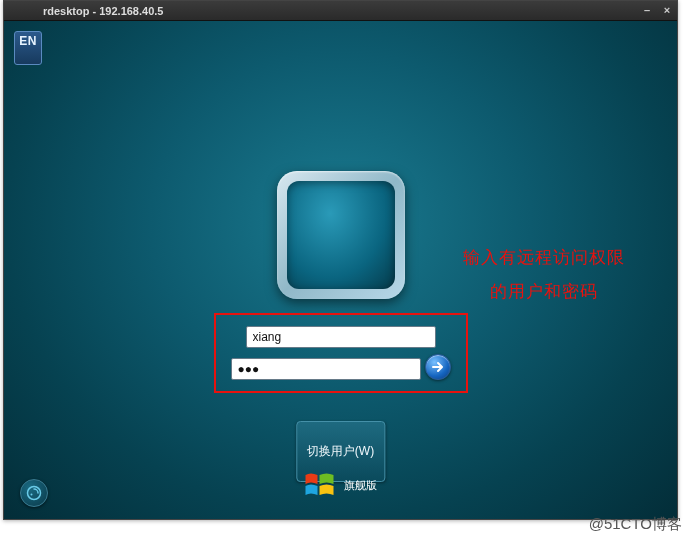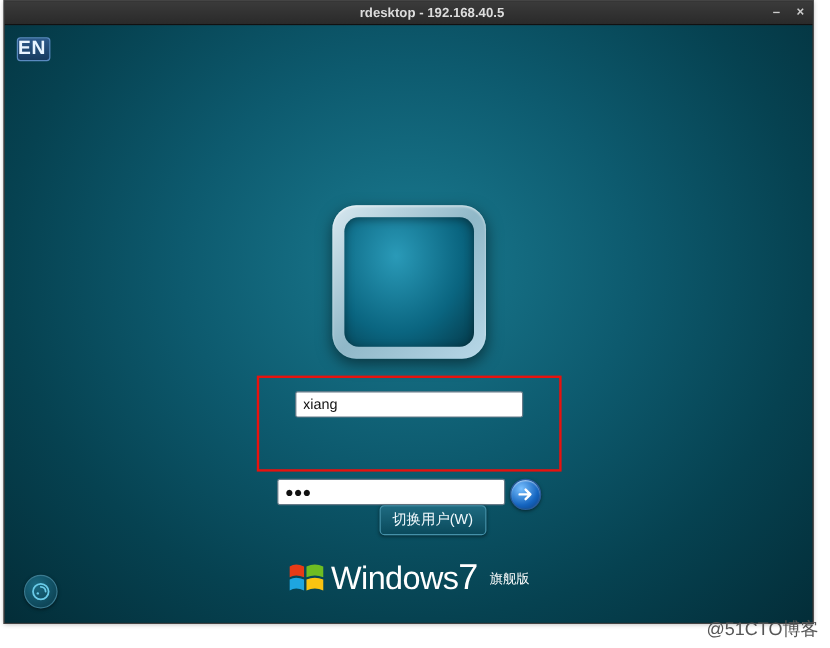--- a/index.html
+++ b/index.html
@@ -36,21 +36,21 @@
       align-items: center;
       color: #ddd;
       font-size: 11px;
       font-weight: bold;
       border-bottom: 1px solid #111;
       position: relative;
     }
     .titlebar-title {
       position: absolute;
       left: 0; right: 0;
-      text-align: center;
+      text-align: left;
       padding-left: 39px;
     }
     .window-controls {
       position: absolute;
       right: 2px;
       top: 1px;
       display: flex;
       gap: 4px;
     }
     .win-ctrl {
@@ -67,27 +67,28 @@
       width: 100%;
       height: calc(100% - 20px);
       background: radial-gradient(ellipse at center 40%, #1a7a90 0%, #0d5a6e 40%, #064251 70%, #032d38 100%);
       overflow: hidden;
     }
     .ime-badge {
       position: absolute;
       top: 10px;
       left: 10px;
       width: 28px;
-      height: 20px;
+      height: 34px;
       background: linear-gradient(to bottom, #2c5a8c, #173a5e);
       border: 1px solid #5a8ac0;
       border-radius: 3px;
       color: #e8f4ff;
-      font-size: 16px;
+      font-size: 12px;
       font-weight: bold;
+      text-align: center;
       line-height: 18px;
       letter-spacing: 0.5px;
     }
     .avatar-frame {
       position: absolute;
       top: 150px;
       left: 50%;
       transform: translateX(-50%);
       width: 128px;
       height: 128px;
@@ -112,23 +113,22 @@
       height: 80px;
       border: 2px solid #e8120e;
       display: flex;
       flex-direction: column;
       align-items: center;
       justify-content: center;
       gap: 6px;
     }
     .input-row {
       display: flex;
-      align-items: flex-start;
+      align-items: flex-end;
       gap: 4px;
-      margin-top: 45px;
     }
     .login-input {
       width: 190px;
       height: 22px;
       background: #fff;
       border: 1px solid #667a88;
       border-radius: 2px;
       padding: 0 6px;
       font-size: 12px;
       font-family: Tahoma, sans-serif;
@@ -162,24 +162,23 @@
     .switch-user-btn {
       position: absolute;
       top: 400px;
       left: 50%;
       transform: translateX(-50%);
       background: linear-gradient(to bottom, #1e6a80, #0a4a5c);
       border: 1px solid #4590a8;
       border-radius: 4px;
       color: #f0f8fc;
       font-size: 12px;
-      padding: 3px 10px;
+      padding: 21px 10px;
       cursor: pointer;
       box-shadow: 0 1px 3px rgba(0,0,0,0.4);
-      margin-left: 20px;
     }
     .branding {
       position: absolute;
       bottom: 20px;
       left: 50%;
       transform: translateX(-50%);
       display: flex;
       align-items: center;
       gap: 6px;
       color: #fff;
@@ -243,33 +242,31 @@
       <div class="input-row">
         <input class="login-input" type="text" value="●●●" style="">
         <div class="submit-btn">
           <svg width="14" height="14" viewBox="0 0 14 14">
             <path d="M2 7 L10 7 M7 3 L11 7 L7 11" stroke="#fff" stroke-width="2" fill="none" stroke-linecap="round" stroke-linejoin="round"></path>
           </svg>
         </div>
       </div>
     </div>
 
+    <div class="annotation">输入有远程访问权限的用户和密码</div>
 
     <button class="switch-user-btn">切换用户(W)</button>
 
     <div class="branding">
       <svg width="30" height="28" viewBox="0 0 30 28">
         <path d="M1 4 Q6 1 13 4 L13 13 Q6 10 1 13 Z" fill="#e83b16"></path>
         <path d="M15 4 Q22 1 29 4 L29 13 Q22 10 15 13 Z" fill="#6ebd22"></path>
         <path d="M1 15 Q6 12 13 15 L13 24 Q6 21 1 24 Z" fill="#1ea5e0"></path>
         <path d="M15 15 Q22 12 29 15 L29 24 Q22 21 15 24 Z" fill="#f9c311"></path>
       </svg>
-      <span class="brand-text">
-        <span>Windows</span><span class="seven">7</span>
-      </span>
       <span class="brand-edition">旗舰版</span>
     </div>
 
     <div class="ease-access">
       <svg width="16" height="16" viewBox="0 0 16 16">
         <circle cx="8" cy="8" r="6.5" fill="none" stroke="#6acbe8" stroke-width="1.5"></circle>
         <path d="M8 4 A4 4 0 0 1 12 8" fill="none" stroke="#6acbe8" stroke-width="1.5" stroke-linecap="round"></path>
         <circle cx="5.5" cy="9.5" r="1" fill="#6acbe8"></circle>
       </svg>
     </div>

